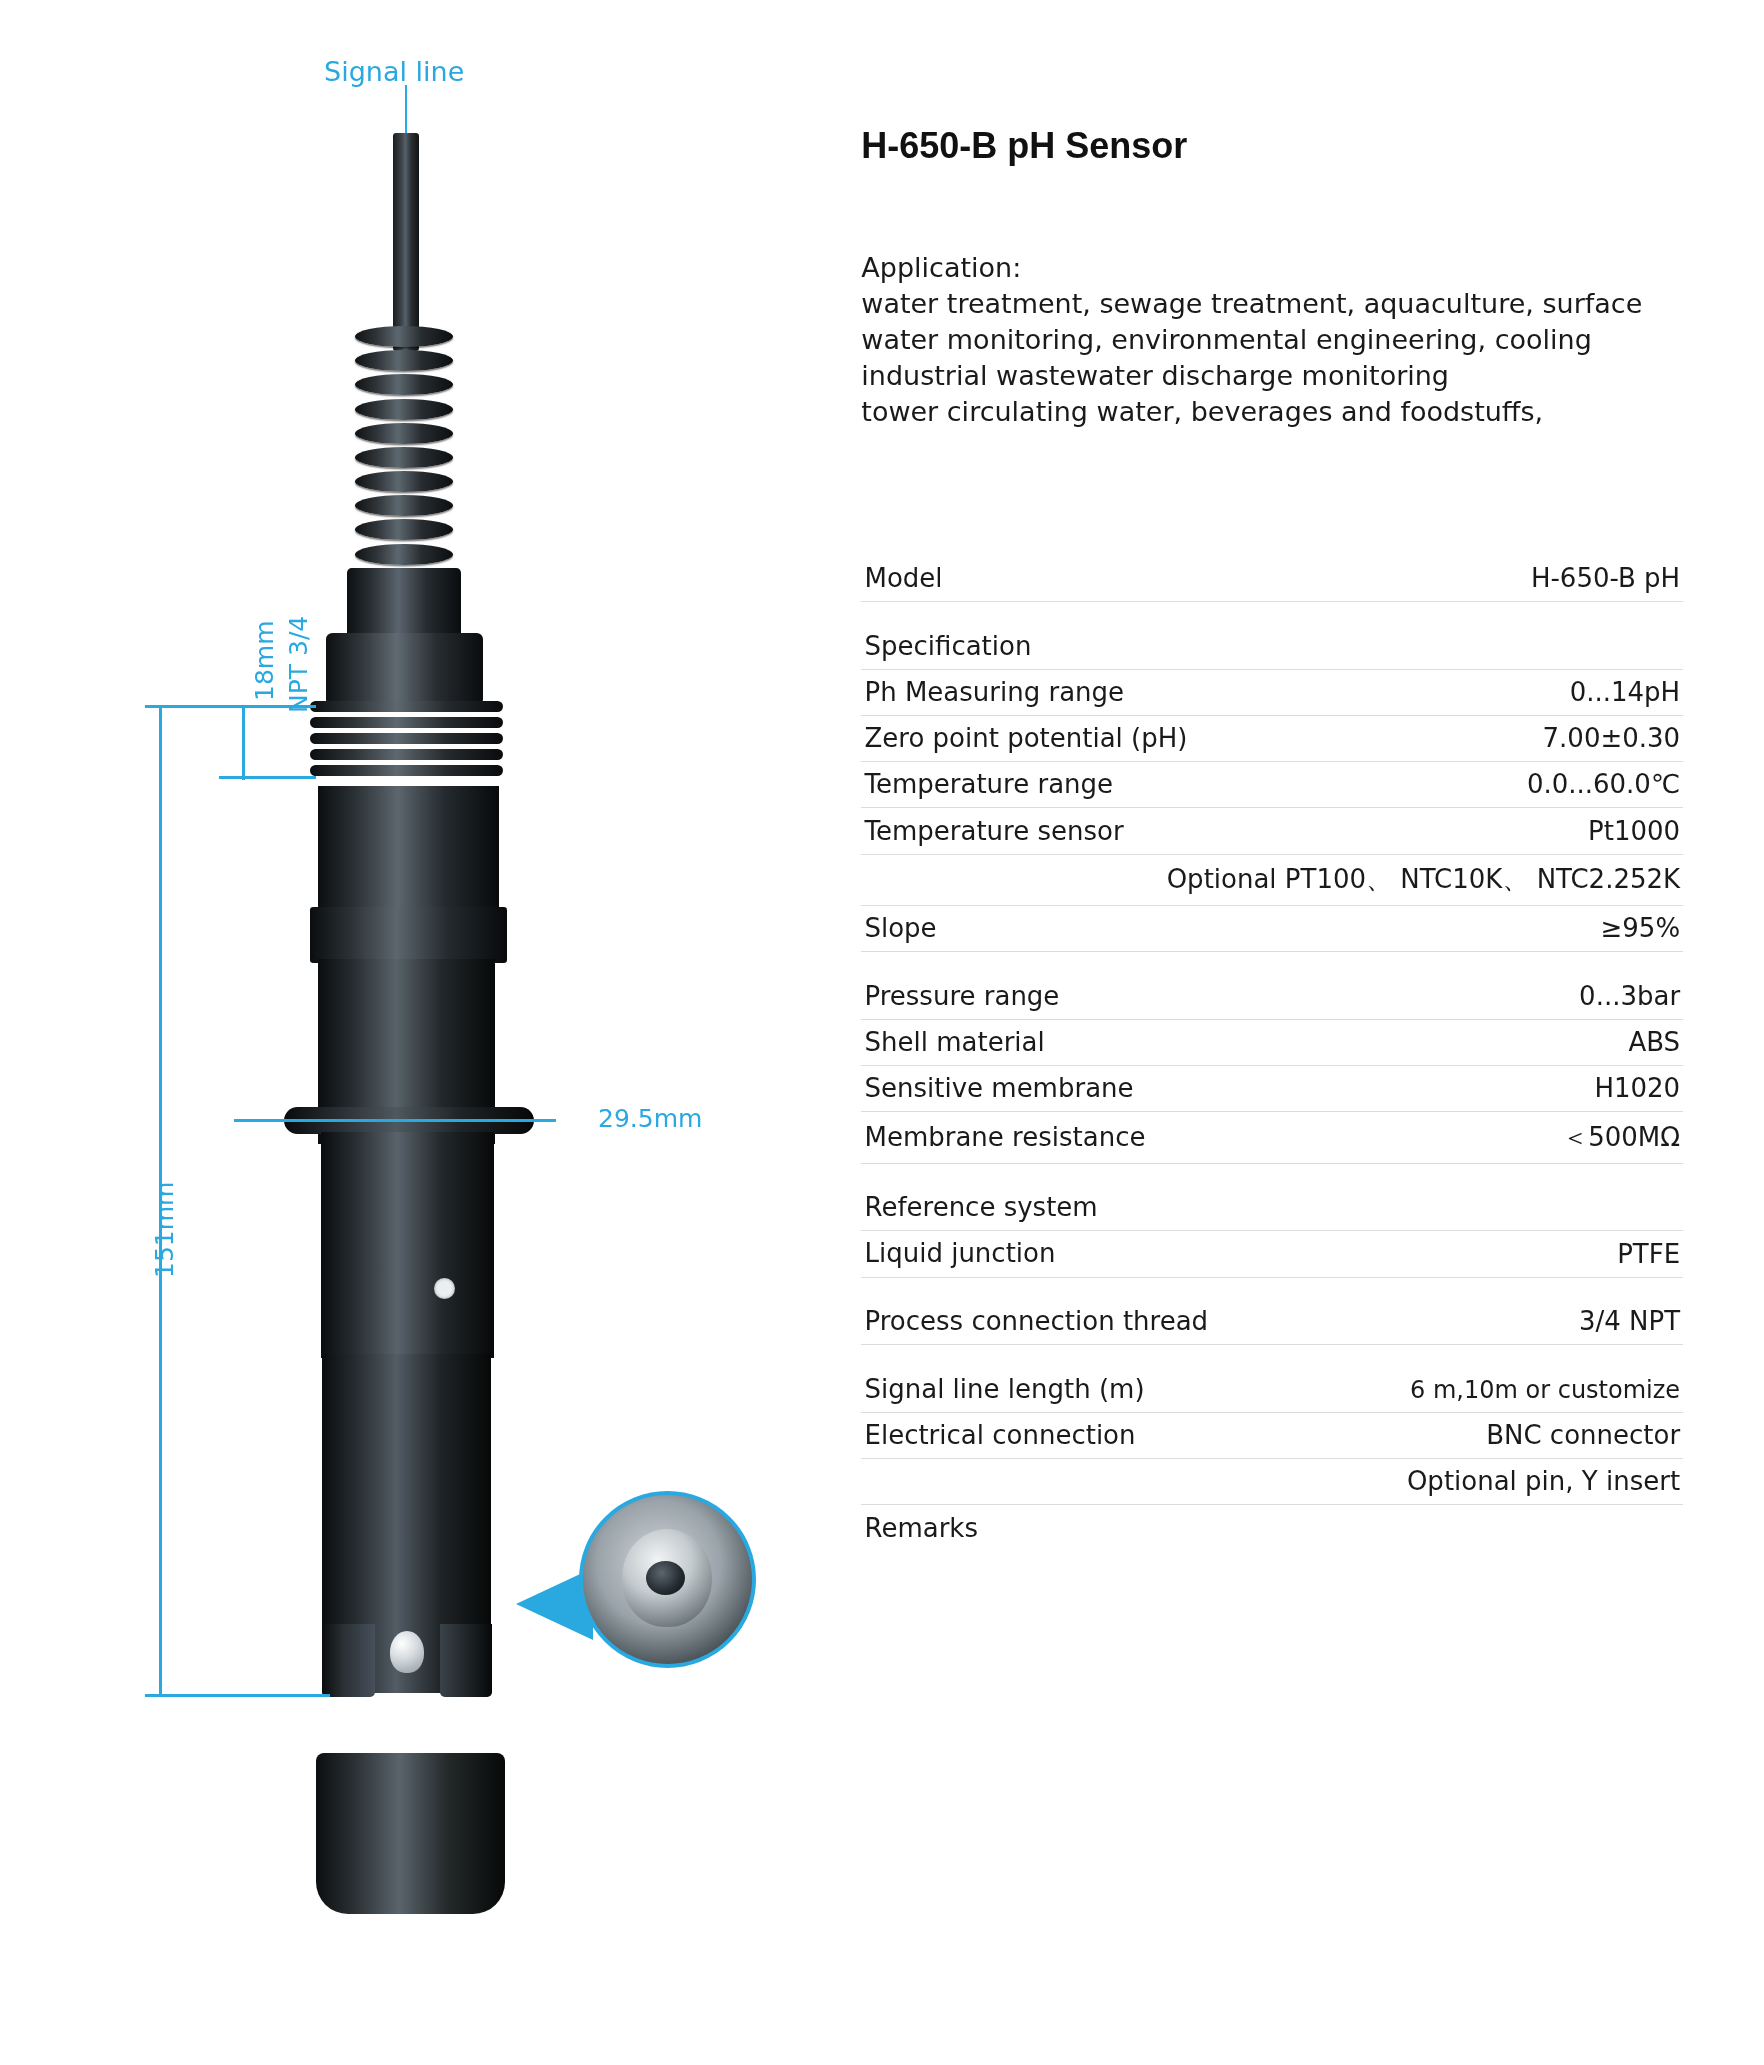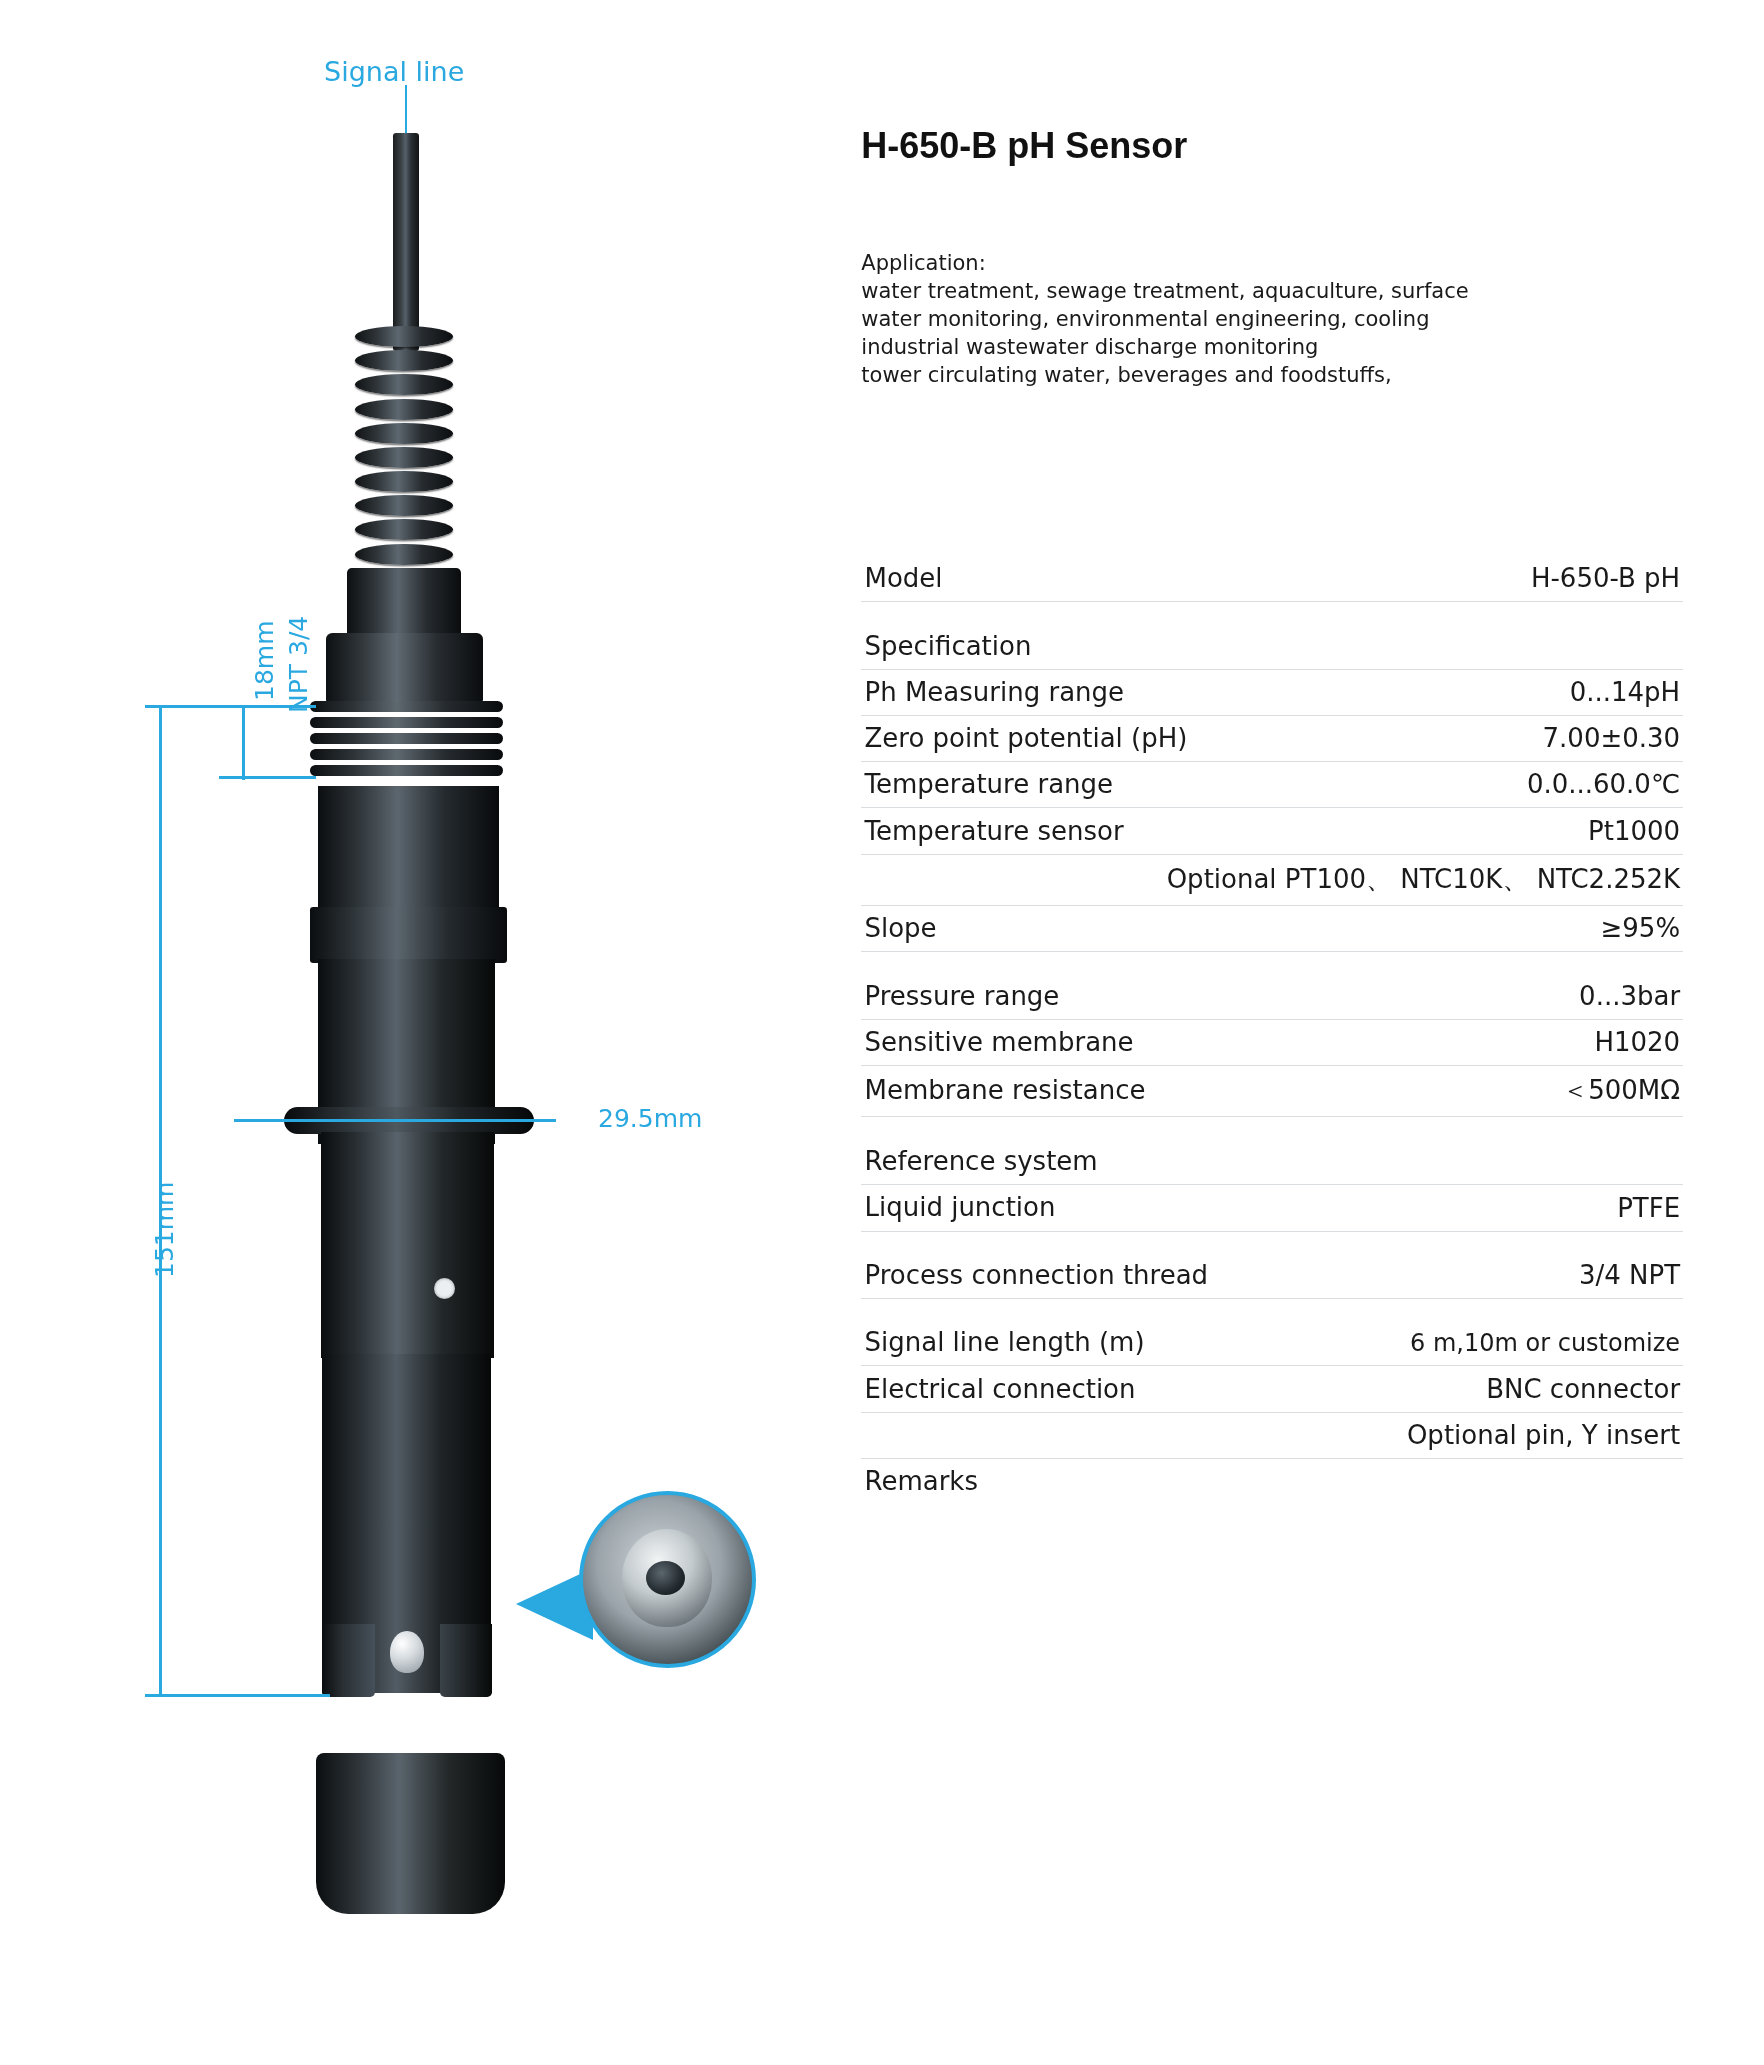--- a/index.html
+++ b/index.html
@@ -271,21 +271,21 @@
     font-weight: bold;
     font-family: "Liberation Sans", sans-serif;
     color: #111;
     white-space: nowrap;
   }
   .app-block {
     position: absolute;
     left: 7.3px;
     top: 250px;
     width: 887px;
-    font-size: 21px;
+    font-size: 27px;
     line-height: 1.33;
     color: #1a1a1a;
   }
   .app-block .line { white-space: nowrap; }
 
   .table {
     position: absolute;
     left: 7.3px;
     top: 556px;
     width: 822px;
@@ -425,20 +425,24 @@
         <span class="val">≥95%</span>
       </div>
 
       <div class="spacer"></div>
 
       <div class="row">
         <span class="lbl">Pressure range</span>
         <span class="val">0...3bar</span>
       </div>
       <div class="row">
+        <span class="lbl">Shell material</span>
+        <span class="val">ABS</span>
+      </div>
+      <div class="row">
         <span class="lbl">Sensitive membrane</span>
         <span class="val">H1020</span>
       </div>
       <div class="row">
         <span class="lbl">Membrane resistance</span>
         <span class="val">＜500MΩ</span>
       </div>
 
       <div class="spacer"></div>
 

